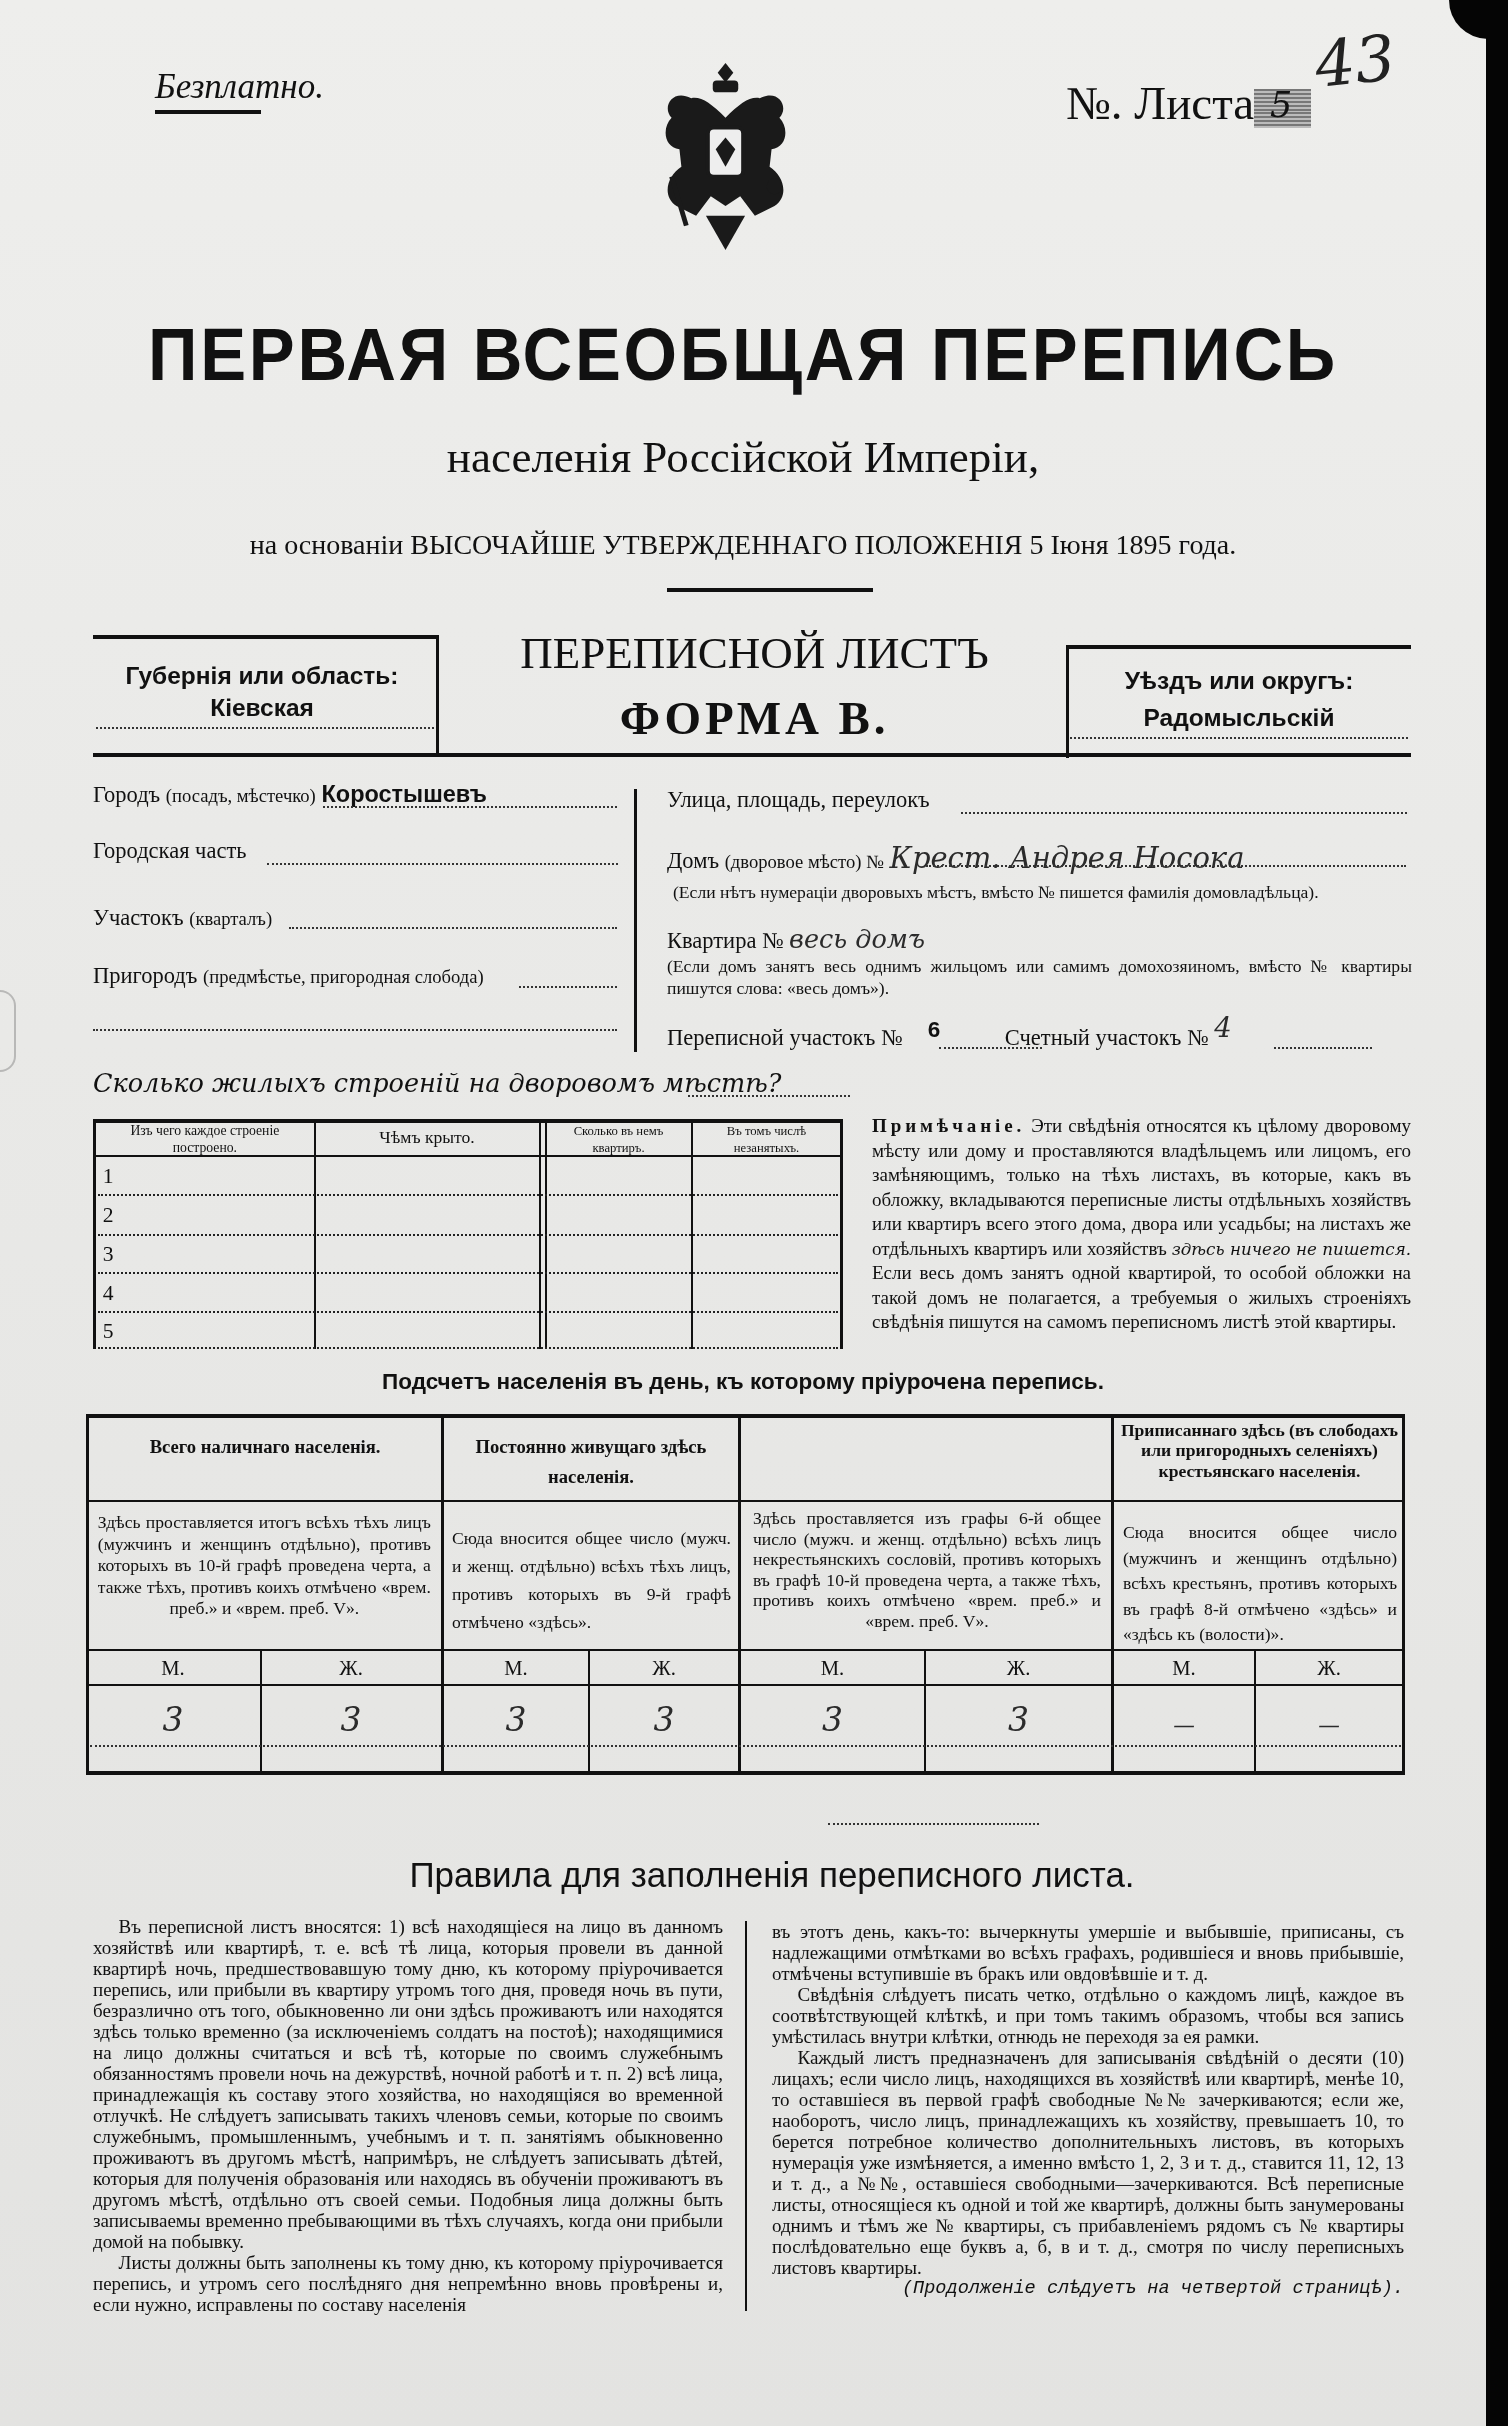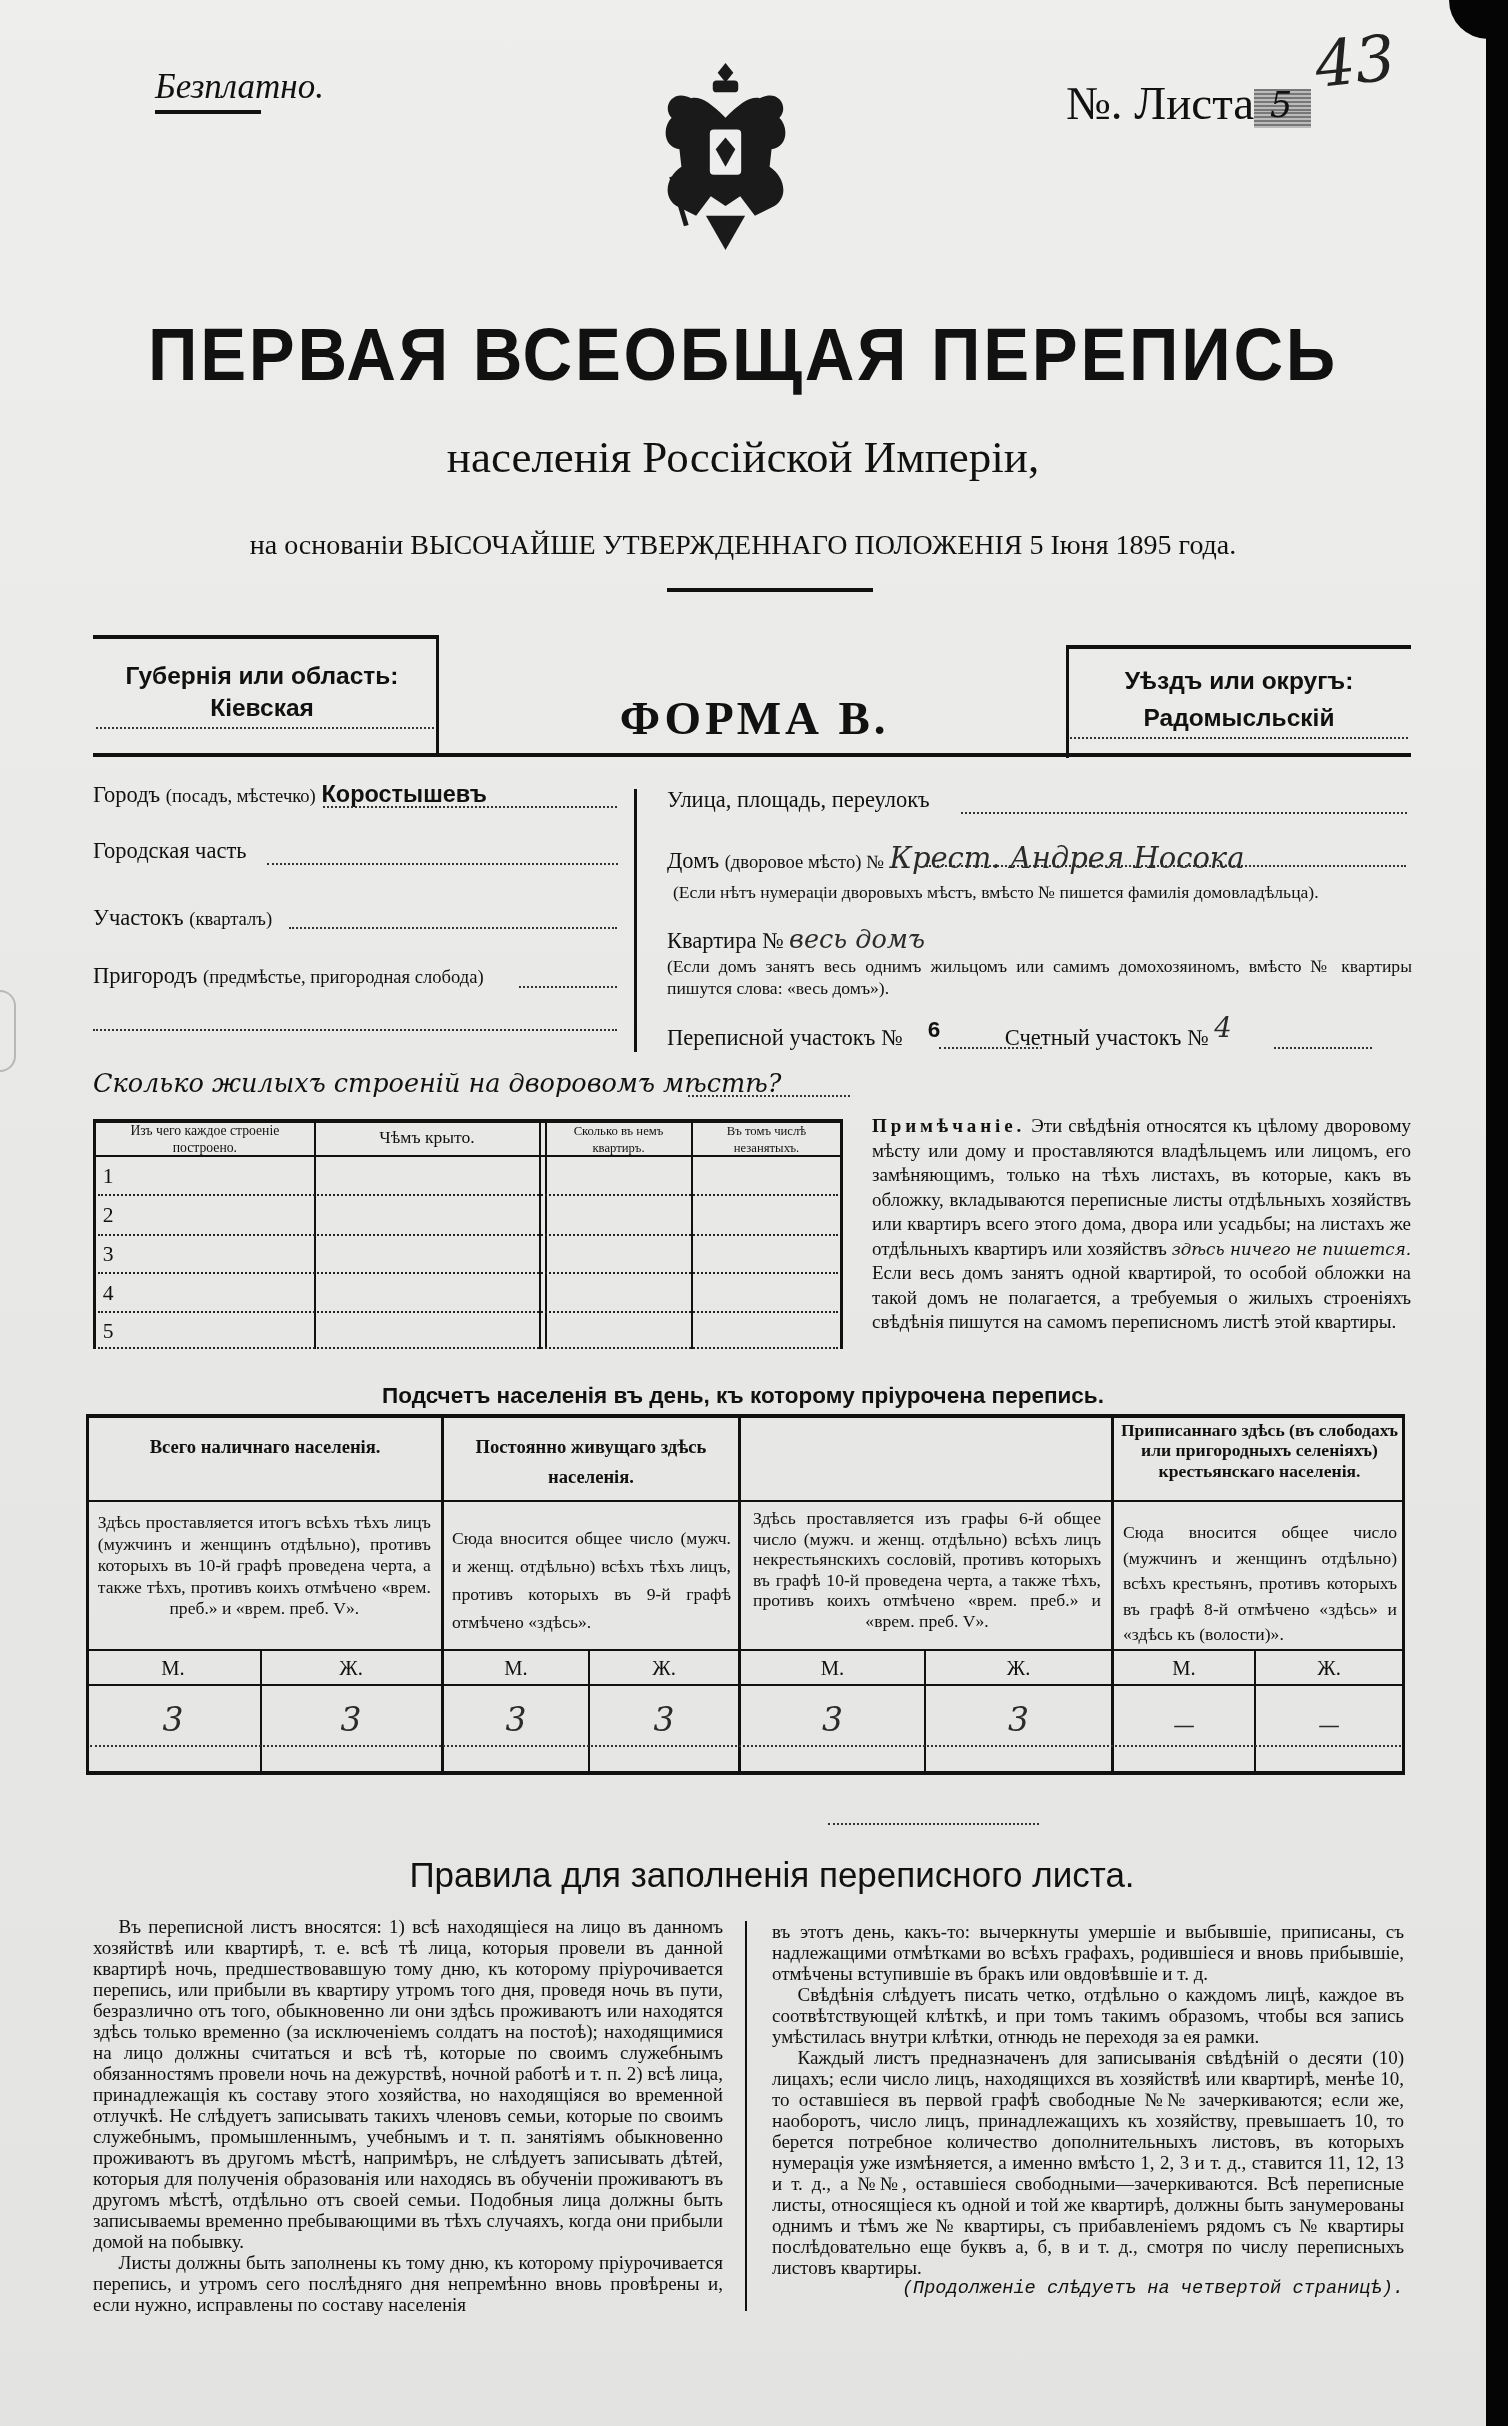--- a/index.html
+++ b/index.html
@@ -50,21 +50,21 @@
 
   
   .bt { position:absolute; left:93px; top:1119px; width:906px; height:230px; }
   .bt .head { position:absolute; font-size:13.7px; text-align:center; line-height:16.7px; }
   .bt .rownum { position:absolute; left:9.8px; font-size:21.6px; }
   .bt .dl { position:absolute; height:0; border-top:2px dotted #222; }
 
   .prim { left:872px; top:1114px; width:539px; font-size:19px; line-height:24.5px; text-align:justify; }
   .prim b { letter-spacing:3.9px; }
 
-  .podschet { left:0; width:1486px; top:1369px; text-align:center; font-size:22.5px; font-weight:bold;margin-top:14px; }
+  .podschet { left:0; width:1486px; top:1369px; text-align:center; font-size:22.5px; font-weight:bold; }
 
   .pt { position:absolute; left:86px; top:1414px; width:1319px; height:361px; }
   .pt .ch { position:absolute; text-align:center; font-size:19.6px; line-height:30px; font-weight:bold; }
   .pt .cd { position:absolute; text-align:justify; font-size:17.6px; line-height:21.6px; }
   .pt .mf { position:absolute; text-align:center; font-size:20.6px; }
   .pt .val { position:absolute; text-align:center; font-size:33px; font-style:italic; font-family:"DejaVu Serif", serif; color:#2b2b2b; }
 
   .signature { left:412px; top:1799px; font-size:21.6px; white-space:nowrap; }
   .rules-title { left:0; width:1486px; top:1855px; text-align:center; font-size:35px; }
 
@@ -106,20 +106,21 @@
   <div class="hline" style="left:93px;top:635px;width:343px;height:3.9px;"></div>
   <div class="vline" style="left:436px;top:635px;width:2.9px;height:118px;"></div>
   <div class="hline" style="left:1068px;top:645px;width:343px;height:3.9px;"></div>
   <div class="vline" style="left:1066px;top:645px;width:2.9px;height:113px;"></div>
   <div class="hline" style="left:93px;top:753px;width:1318px;height:3.9px;"></div>
 
   <div class="abs gubernia-label cond">Губернія или область:</div>
   <div class="abs gubernia-val cond">Кіевская</div>
   <div class="abs dots" style="left:96px;top:727px;width:338px;"></div>
 
+  <div class="abs form-title">ПЕРЕПИСНОЙ ЛИСТЪ</div>
   <div class="abs form-sub">ФОРМА В.</div>
 
   <div class="abs uezd-label cond">Уѣздъ или округъ:</div>
   <div class="abs uezd-val cond">Радомысльскій</div>
   <div class="abs dots" style="left:1070px;top:737px;width:338px;"></div>
 
   <div class="abs fieldline" style="left:93px;top:781px;">
     <span>Городъ</span>
     <span class="small">(посадъ, мѣстечко)</span>
     <span class="cond" style="font-weight:bold;font-size:23.5px;">Коростышевъ</span>

